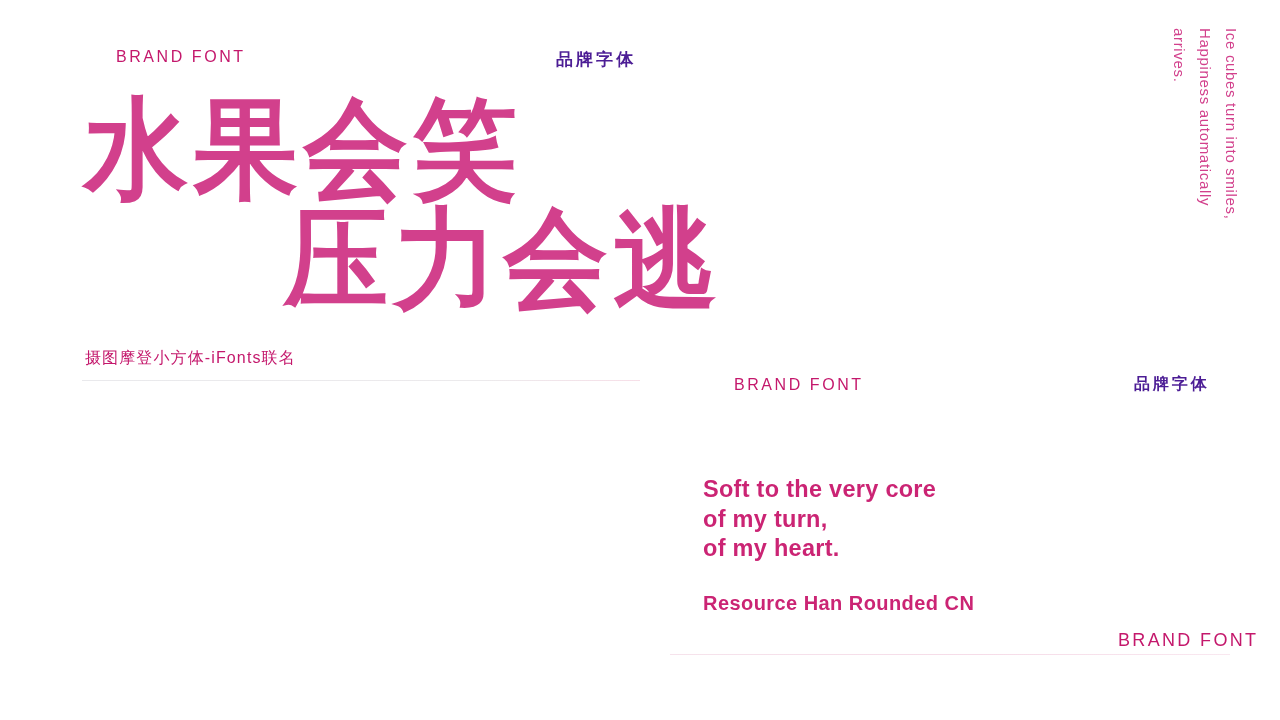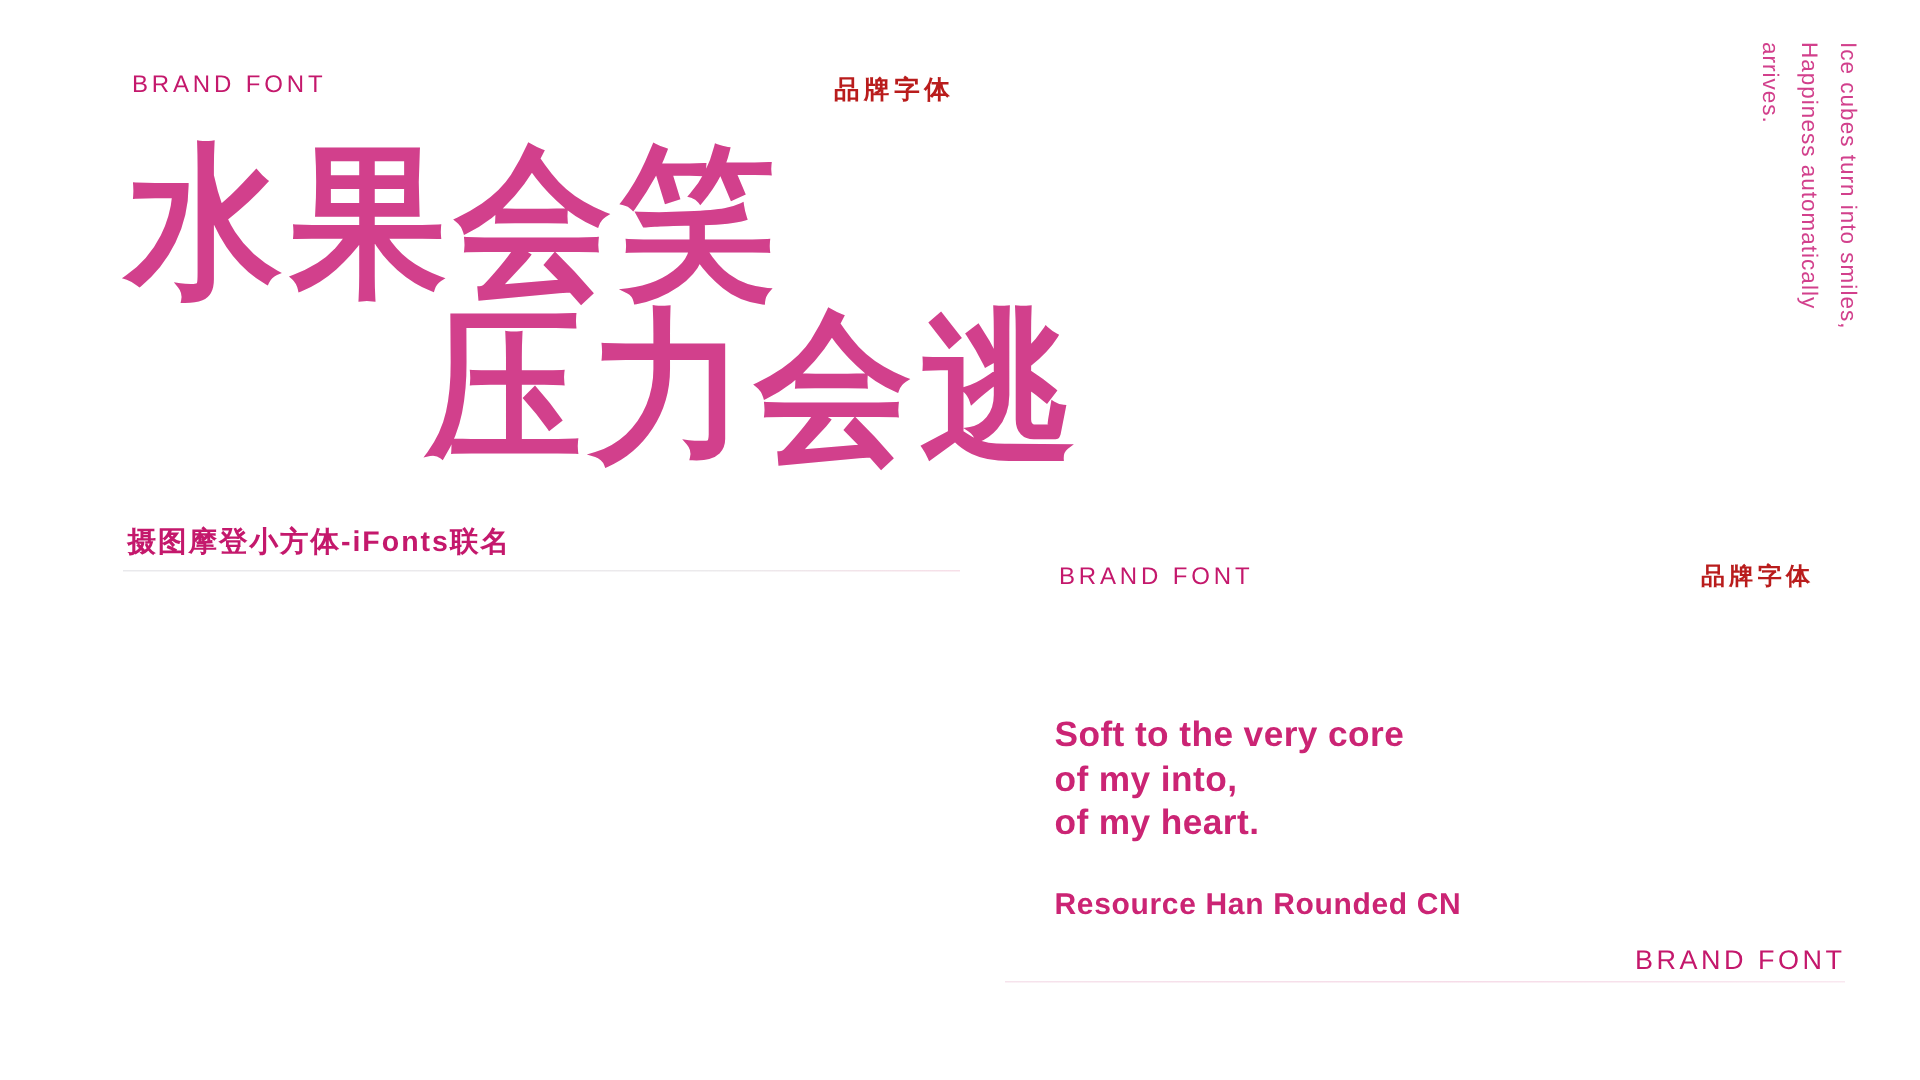--- a/index.html
+++ b/index.html
@@ -18,25 +18,26 @@
   }
 
   
   .brand-label {
     position:absolute;
     color:#c4186c;
     font-family:"Liberation Sans", sans-serif;
     font-weight:400;
     letter-spacing:0.16em;
     white-space:nowrap;
+    margin-left:28px;
   }
 
   .cn-label {
     position:absolute;
-    color:#b91c1c;
+    color:#4c1d95;
     font-family:Liberation Sans, sans-serif;
     font-weight:700;
     letter-spacing:0.18em;
     white-space:nowrap;
     text-align:right;
   }
 
   
   #brand-top-left   { left:88px;  top:48px;  font-size:16px; }
   #cn-top-mid       { left:556px; top:48px;  font-size:17px; }
@@ -53,24 +54,24 @@
     transform:scaleY(1.06);
     transform-origin:left top;
   }
   #headline-line-1 { left:84px;  top:94px;  font-size:104px; }
   #headline-line-2 { left:284px; top:204px; font-size:104px; }
 
   
   #font-caption-left {
     position:absolute;
     left:85px; top:348px;
-    font-size:19px;
+    font-size:16px;
     color:#c4186c;
     font-family:"Liberation Sans", sans-serif;
-    font-weight:700;
+    font-weight:400;
     letter-spacing:0.07em;
     white-space:nowrap;
   }
 
   #divider-left {
     position:absolute;
     left:82px; top:380px;
     width:558px; height:1px;
     background:linear-gradient(to right,#e9e9ec 0%, #eceaec 72%, #f7dfe8 100%);
   }
@@ -155,21 +156,21 @@
   <span>Happiness automatically</span>
   <span>arrives.</span>
 </div>
 
 <div class="brand-label" id="brand-mid-right">BRAND FONT</div>
 
 <div class="cn-label" id="cn-mid-right">品牌字体</div>
 
 <div id="body-copy">
   <span>Soft to the very core</span>
-  <span>of my into,</span>
+  <span>of my turn,</span>
   <span>of my heart.</span>
 </div>
 
 <div id="font-caption-right">Resource Han Rounded CN</div>
 
 <div class="brand-label" id="brand-bottom-right">BRAND FONT</div>
 
 <div id="divider-right"></div>
 
 </body></html>

